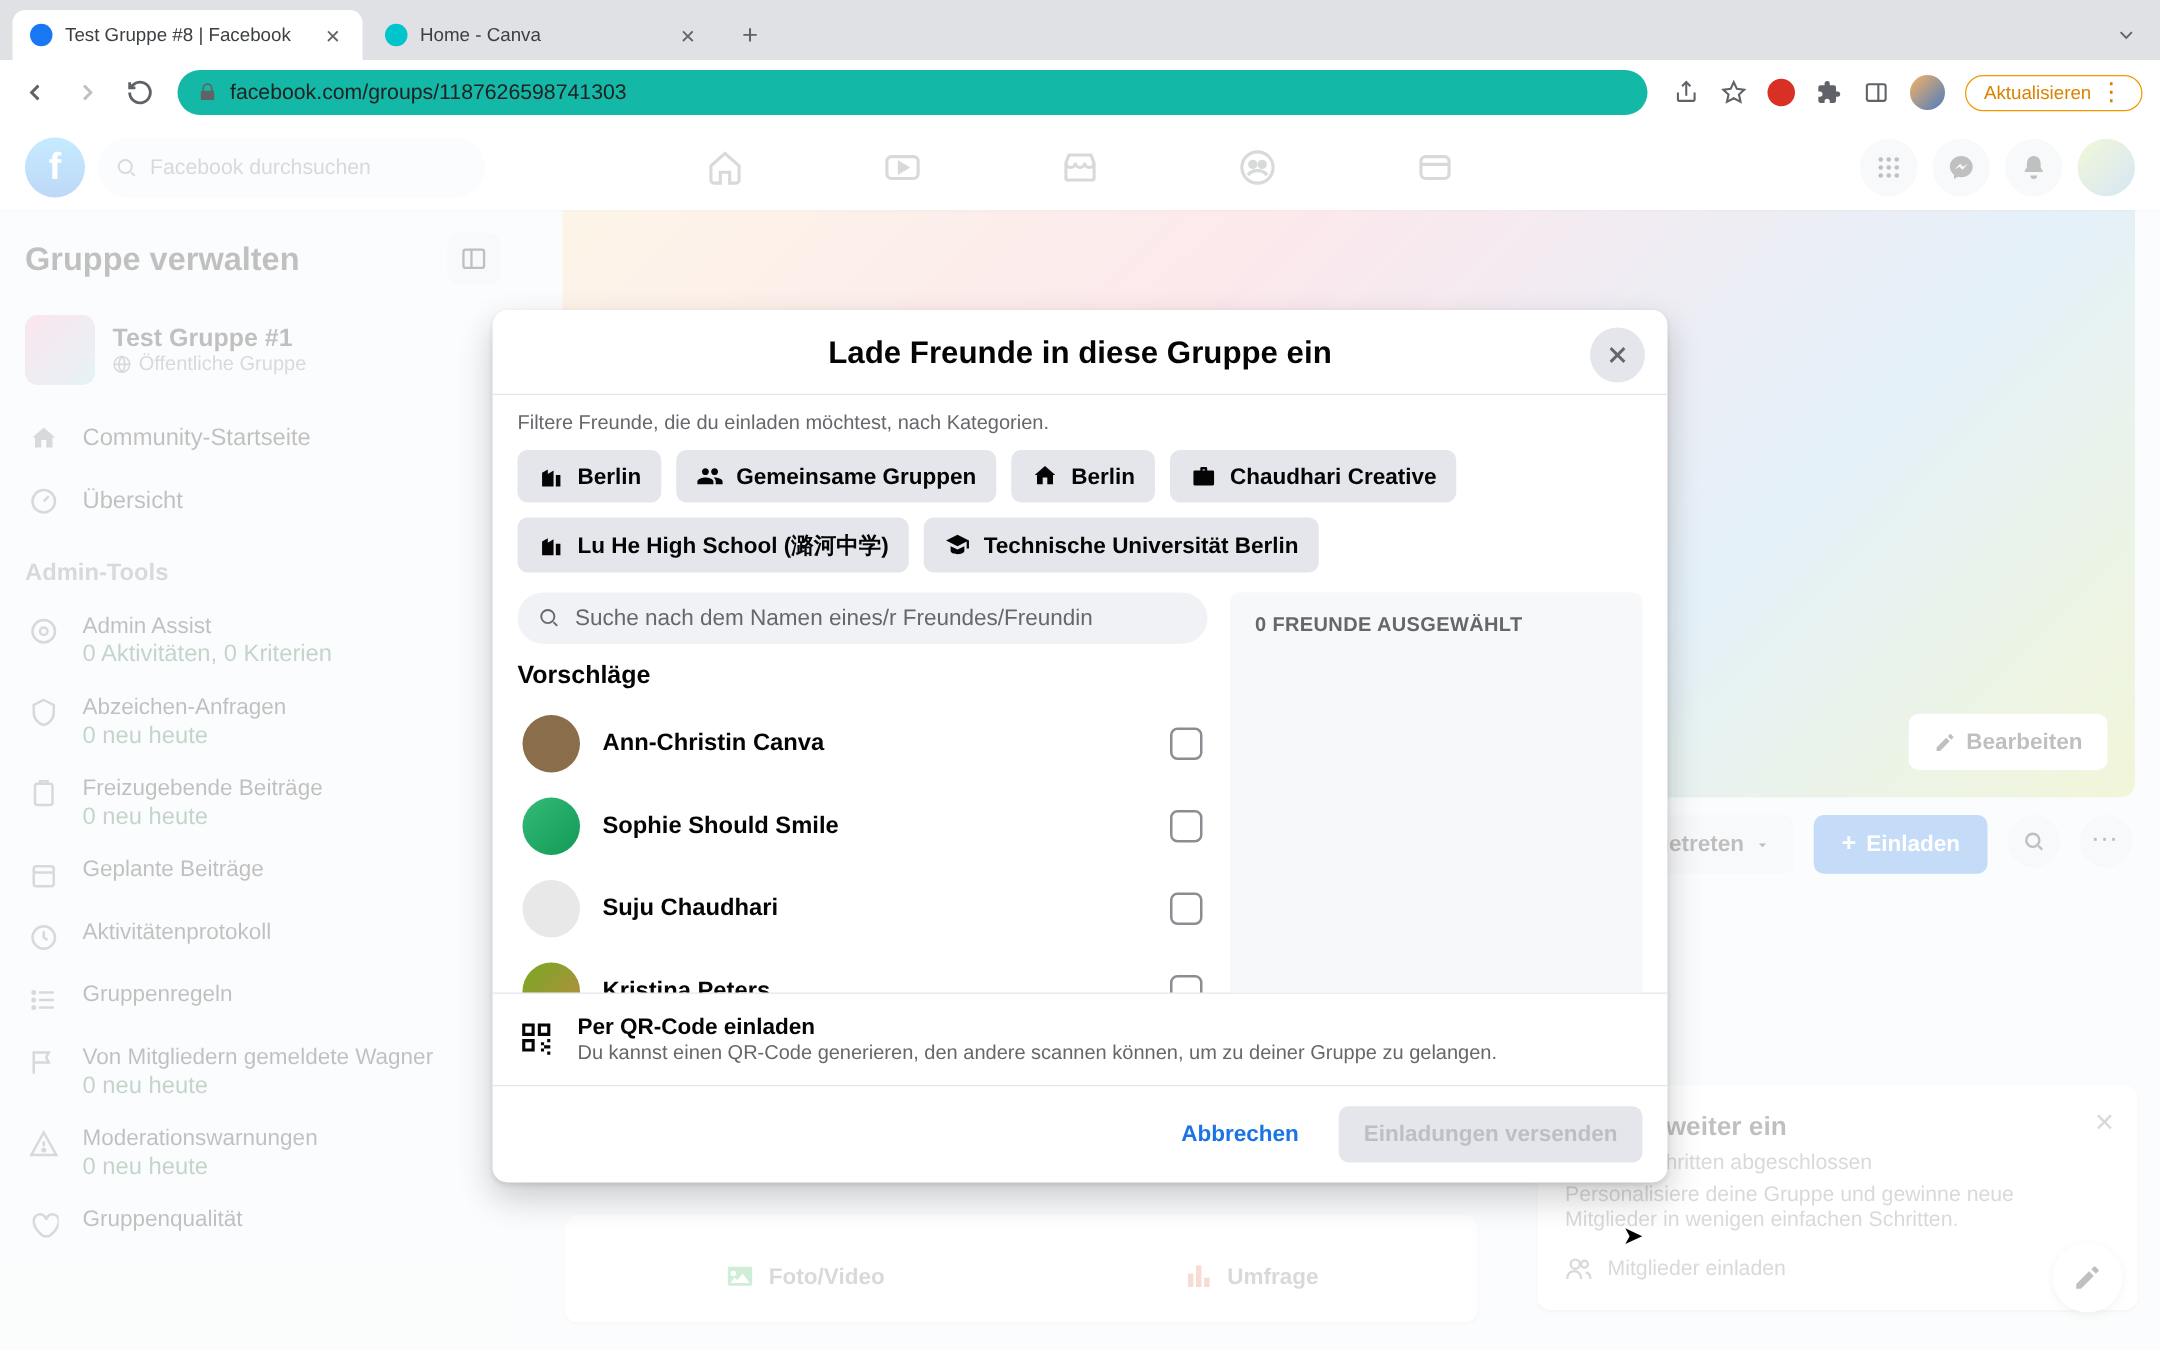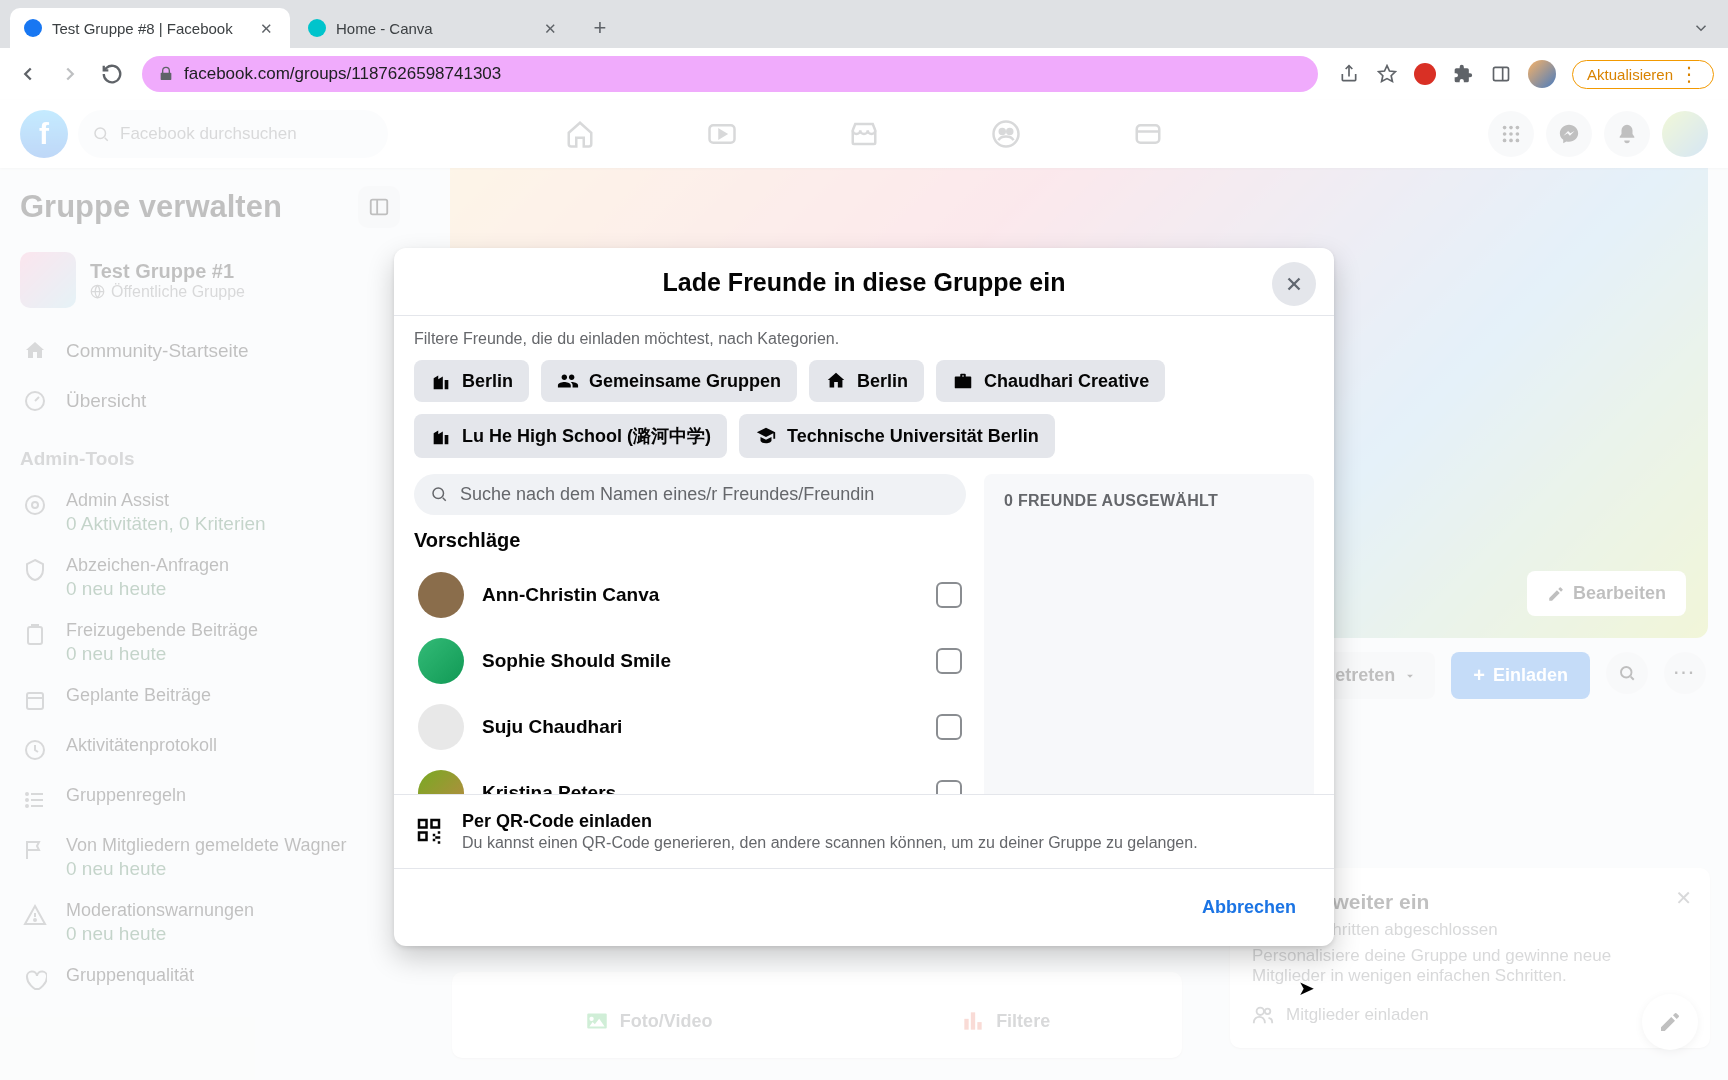--- a/index.html
+++ b/index.html
@@ -13,42 +13,42 @@
 .tab-favicon { width: 18px; height: 18px; border-radius: 4px; flex-shrink: 0; }
 .tab .tab-title { flex: 1; white-space: nowrap; overflow: hidden; text-overflow: ellipsis; }
 .tab-close { width: 16px; height: 16px; color: #5f6368; cursor: pointer; }
 .newtab { width: 32px; height: 32px; display: flex; align-items: center; justify-content: center; font-size: 22px; color: #5f6368; cursor:pointer; margin-left:6px;}
 .tabbar-right { margin-left: auto; display:flex; align-items:center; gap:8px; padding-right:8px;}
 .tabbar-right svg{ color:#5f6368;}
 
 .addrbar { background: #fff; height: 52px; display: flex; align-items: center; padding: 0 14px; gap: 14px; }
 .navbtn { width: 28px; height: 28px; display:flex; align-items:center; justify-content:center; color:#5f6368; }
 .navbtn.disabled { opacity:.4; }
-.url-field { flex: 1; display:flex; align-items:center; gap:10px; background:#f0abfc; border-radius: 20px; height:36px; padding:0 16px; font-size:17px; color:#202124; margin: 0 6px 0 2px; }
+.url-field { flex: 1; display:flex; align-items:center; gap:10px; background:#14b8a6; border-radius: 20px; height:36px; padding:0 16px; font-size:17px; color:#202124; margin: 0 6px 0 2px; }
 .lock-ic { width:16px; height:16px; color:#5f6368; }
 .addrbar-right { display:flex; align-items:center; gap:16px; }
 .addrbar-right .ic { width:22px; height:22px; display:flex; align-items:center; justify-content:center; color:#5f6368; }
 .red-round{ width:22px;height:22px;border-radius:50%;background:#d93025;}
 .avatar-sm{width:28px;height:28px;border-radius:50%;background:linear-gradient(135deg,#f7b267,#4a7cbf);}
 .update-pill{border:1px solid #f29900;color:#d98300;border-radius:18px;padding:5px 14px;font-size:15px;display:flex;align-items:center;gap:6px;}
 
 
 .fb-header{position:absolute;top:100px;left:0;right:0;height:68px;background:#fff;box-shadow:0 1px 2px rgba(0,0,0,.1);display:flex;align-items:center;padding:0 20px;z-index:5;}
 .fb-logo{width:48px;height:48px;border-radius:50%;background:linear-gradient(180deg,#19afff,#0062e0);display:flex;align-items:center;justify-content:center;color:#fff;font-weight:bold;font-size:30px;}
 .fb-search{margin-left:10px;background:#f0f2f5;border-radius:24px;height:48px;width:310px;display:flex;align-items:center;gap:10px;padding:0 14px;color:#65676b;font-size:17px;}
 .fb-nav{position:absolute;left:50%;transform:translateX(-50%);display:flex;gap:12px;}
 .fb-nav-item{width:130px;height:58px;display:flex;align-items:center;justify-content:center;border-radius:10px;color:#65676b;}
 .fb-right{margin-left:auto;display:flex;align-items:center;gap:12px;}
 .fb-right-btn{width:46px;height:46px;border-radius:50%;background:#e4e6eb;display:flex;align-items:center;justify-content:center;color:#050505;}
 .fb-avatar{width:46px;height:46px;border-radius:50%;background:linear-gradient(135deg,#c9e265,#5a9bd4);}
 
 
 .left-panel{position:absolute;top:168px;left:0;width:420px;bottom:0;padding:12px 10px;overflow:hidden;}
 .lp-head{display:flex;align-items:center;justify-content:space-between;padding:6px 10px 16px;}
-.lp-title{font-size:31px;font-weight:700;color:#050505;}
+.lp-title{font-size:26px;font-weight:700;color:#050505;}
 .lp-settings{width:42px;height:42px;border-radius:10px;background:#e4e6eb;display:flex;align-items:center;justify-content:center;}
 .lp-group{display:flex;align-items:center;gap:14px;padding:8px 10px 18px;}
 .lp-group-img{width:56px;height:56px;border-radius:10px;background:linear-gradient(135deg,#e9b,#9cd);}
 .lp-group-name{font-size:20px;font-weight:600;color:#050505;}
 .lp-group-sub{font-size:16px;color:#65676b;display:flex;align-items:center;gap:6px;}
 .lp-item{display:flex;align-items:center;gap:16px;padding:10px 10px;border-radius:10px;font-size:19px;color:#050505;}
 .lp-icon{width:30px;height:30px;display:flex;align-items:center;justify-content:center;color:#65676b;}
 .lp-section{font-size:19px;font-weight:600;color:#65676b;padding:22px 10px 10px;}
 .lp-sub{font-size:19px;color:#14532d;margin-top:2px;}
 .lp-item-col{display:flex;gap:16px;padding:10px 10px;border-radius:10px;align-items:flex-start;}
@@ -464,21 +464,21 @@
             <path d="M4 5h16a1 1 0 011 1v12a1 1 0 01-1 1H4a1 1 0 01-1-1V6a1 1 0 011-1zm3 3a2 2 0 100 4 2 2 0 000-4zm-2 9h14l-5-7-4 5-2-2-3 4z"></path>
           </svg>
         <span>Foto/Video</span>
       </div>
       <div class="post-opt">
         <svg width="26" height="26" viewBox="0 0 24 24" fill="#e8715b">
             <rect x="4" y="10" width="4" height="10"></rect>
             <rect x="10" y="4" width="4" height="16"></rect>
             <rect x="16" y="13" width="4" height="7"></rect>
           </svg>
-        <span>Filtere</span>
+        <span>Umfrage</span>
       </div>
     </div>
   </div>
 </div>
 
 <div class="fab">
   <svg width="24" height="24" viewBox="0 0 24 24" fill="#050505">
       <path d="M3 17.25V21h3.75L17 10.75l-3.75-3.75L3 17.25zM20.7 7a1 1 0 000-1.4l-2.3-2.3a1 1 0 00-1.4 0L15 5.3 18.7 9 20.7 7z"></path>
     </svg>
 </div>
@@ -577,16 +577,17 @@
     <svg class="qr-ic" viewBox="0 0 24 24" fill="currentColor">
         <path d="M3 3h8v8H3V3zm2 2v4h4V5H5zm8-2h8v8h-8V3zm2 2v4h4V5h-4zM3 13h8v8H3v-8zm2 2v4h4v-4H5zm10 0h2v2h-2v-2zm4-2h2v2h-2v-2zm0 4h2v2h-2v-2zm-4 2h2v2h-2v-2zm4 2h2v2h-2v-2zm-2-4h2v2h-2v-2z"></path>
       </svg>
     <div>
       <div class="qr-title">Per QR-Code einladen</div>
       <div class="qr-sub">Du kannst einen QR-Code generieren, den andere scannen können, um zu deiner Gruppe zu gelangen.</div>
     </div>
   </div>
   <div class="modal-foot">
     <div class="btn-cancel">Abbrechen</div>
+    <div class="btn-send">Einladungen versenden</div>
   </div>
 </div>
 
 <div class="cursor">➤</div>
 
 </body></html>

